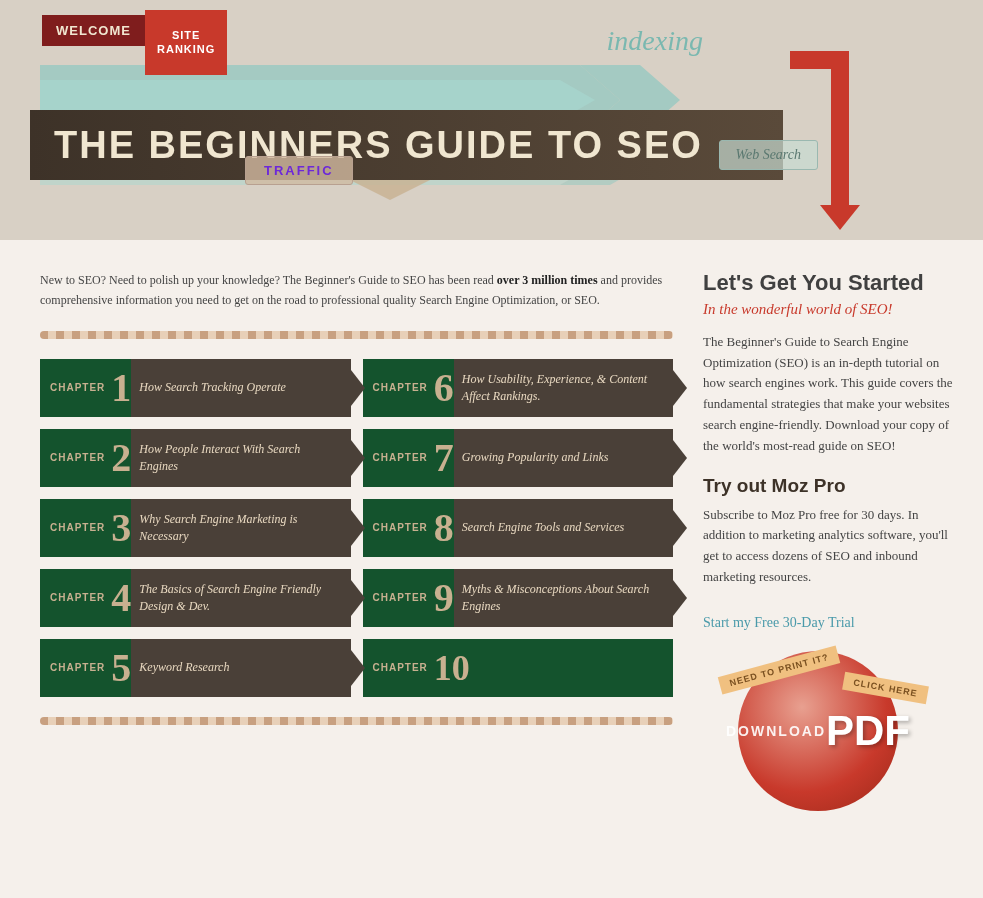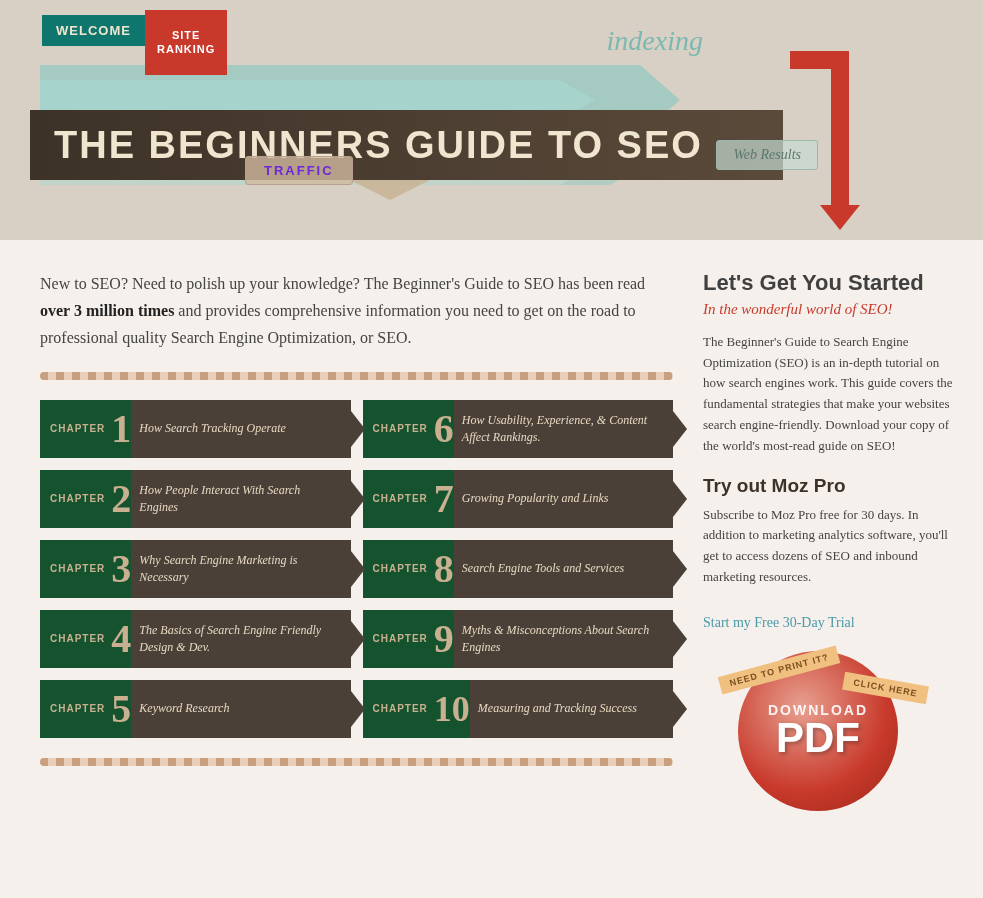--- a/index.html
+++ b/index.html
@@ -16,21 +16,21 @@
       width: 100%;
       height: 240px;
       background: #e8e0d5;
       overflow: hidden;
     }
 
     .welcome-badge {
       position: absolute;
       top: 15px;
       left: 42px;
-      background: #0f766e;
+      background: #7f1d1d;
       color: #f0e6d0;
       font-family: Arial, sans-serif;
       font-weight: bold;
       font-size: 13px;
       padding: 8px 14px;
       text-transform: uppercase;
       letter-spacing: 1px;
       z-index: 10;
     }
 
@@ -126,21 +126,21 @@
       padding-right: 30px;
     }
 
     .right-sidebar {
       width: 250px;
       flex-shrink: 0;
     }
 
     
     .intro-text {
-      font-size: 16px;
+      font-size: 12px;
       line-height: 1.7;
       color: #444;
       margin-bottom: 20px;
     }
 
     .intro-text strong {
       font-weight: bold;
       color: #222;
     }
 
@@ -286,21 +286,21 @@
       display: flex;
       justify-content: center;
     }
 
     .pdf-circle {
       width: 160px;
       height: 160px;
       border-radius: 50%;
       background: radial-gradient(circle at 40% 35%, #e8a090, #c8392b 60%, #9a2818);
       display: flex;
-      flex-direction: column;
+      flex-direction: row;
       align-items: center;
       justify-content: center;
       color: white;
       text-align: center;
       cursor: pointer;
       position: relative;
       z-index: 1;
     }
 
     .pdf-need-label {
@@ -396,21 +396,21 @@
 
   <div class="site-ranking-badge">
     SITE<br>RANKING
   </div>
 
   <div class="indexing-label">
     <span>indexing</span>
   </div>
 
   <div class="web-results-badge">
-    <span>Web Results</span>
+    <span>Web Search</span>
   </div>
 
   <div class="traffic-label">
     <span>TRAFFIC</span>
   </div>
 
   <div class="main-title-bar">
     <div class="main-title-text">THE BEGINNERS GUIDE TO SEO</div>
   </div>
 </div>
@@ -514,23 +514,20 @@
         </div>
         <div class="chapter-title-area">
           <span class="chapter-title-text">Keyword Research</span>
         </div>
       </div>
 
       <div class="chapter-item">
         <div class="chapter-number-wrapper">
           <span class="chapter-word">CHAPTER</span>
           <span class="chapter-number chapter-number-large">10</span>
-        </div>
-        <div class="chapter-title-area">
-          <span class="chapter-title-text">Measuring and Tracking Success</span>
         </div>
       </div>
 
     </div>
 
     <div class="divider" style="margin-top: 20px;"></div>
 
   </div>
 
   <div class="right-sidebar">

